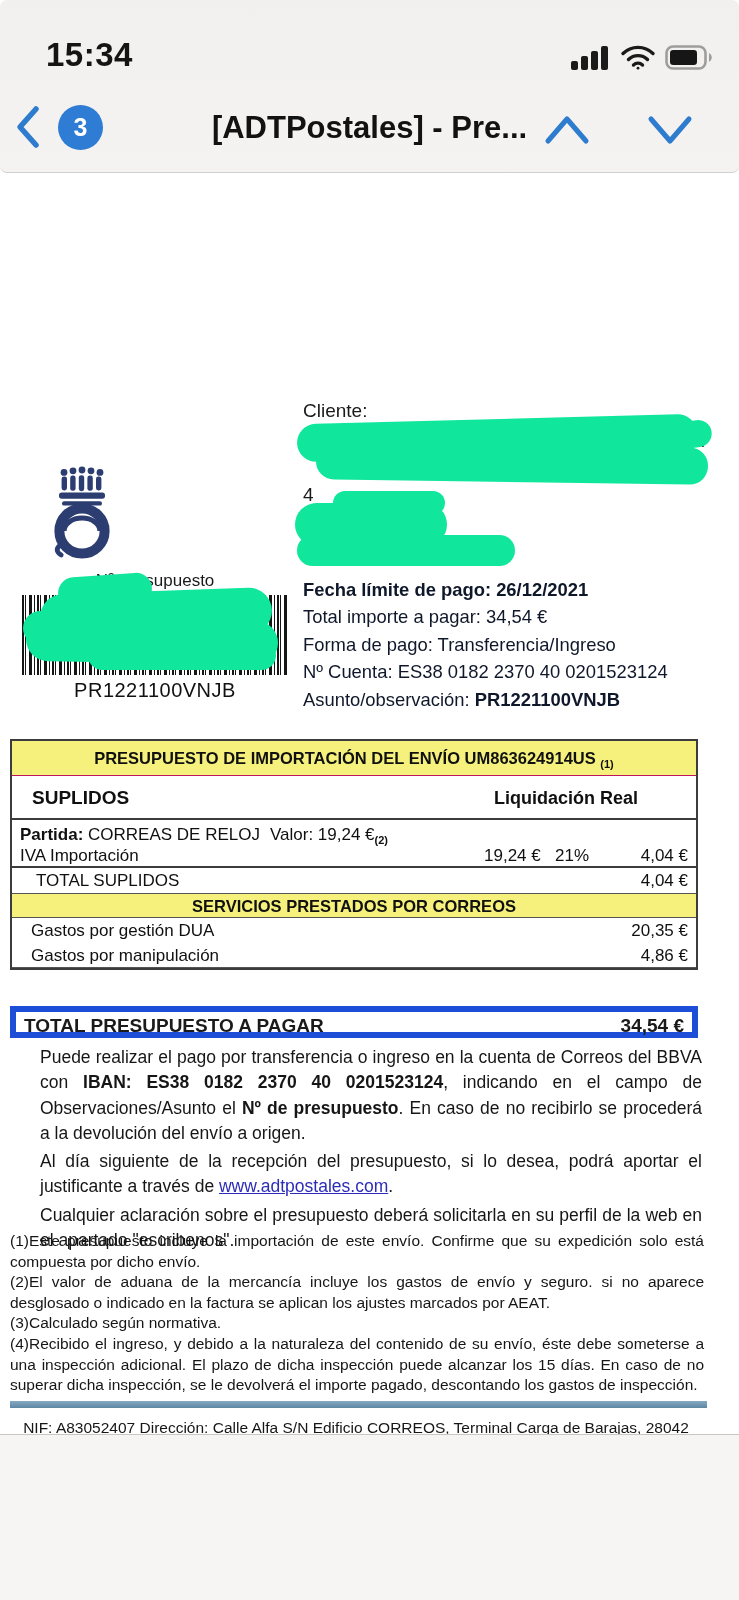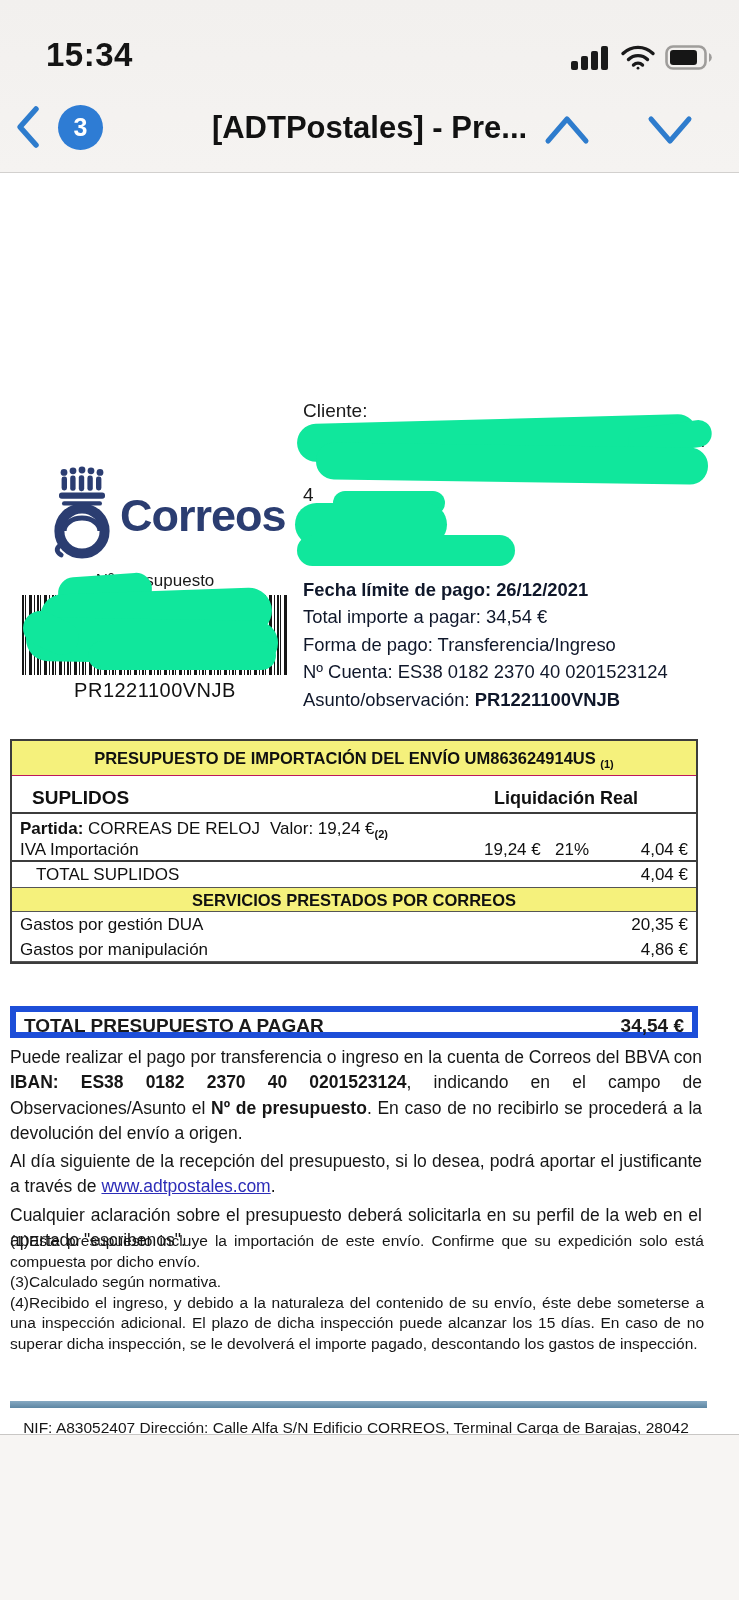--- a/index.html
+++ b/index.html
@@ -7,20 +7,21 @@
   body {
     font-family:"Liberation Sans","DejaVu Sans",sans-serif;
     background:#ffffff; color:#1a1a1a; position:relative; overflow:hidden;
   }
 
   
   .chrome {
     position:absolute; top:0; left:0; width:739px; height:173px;
     background:linear-gradient(#f2f0ee,#f5f3f1);
     border-bottom:1px solid #d2d0ce;
+    border-radius:7px;
   }
   .time { position:absolute; left:46px; top:36px; font-size:33px; font-weight:700; color:#141414; letter-spacing:.5px; }
   .status-icons { position:absolute; right:24px; top:44px; display:flex; align-items:center; gap:9px; }
   .nav-back { position:absolute; left:14px; top:104px; display:flex; align-items:center; gap:16px; cursor:pointer; }
   .badge {
     width:45px; height:45px; border-radius:50%; background:#2e7cd4; color:#fff;
     font-size:25px; font-weight:600; display:flex; align-items:center; justify-content:center;
   }
   .nav-title {
     position:absolute; left:140px; right:140px; top:110px; text-align:center;
@@ -54,46 +55,46 @@
   }
   .budget-code { position:absolute; left:22px; top:505px; width:266px; text-align:center; font-size:20px; letter-spacing:.5px; color:#111; }
 
   .payment { position:absolute; left:303px; top:402px; font-size:18.4px; line-height:27.4px; color:#0f172a; }
 
   .inv-table { position:absolute; left:10px; top:565px; width:688px; border:2px solid #3c3c3c; font-size:17px; color:#101010; }
   .tr { position:relative; }
   .yellow { background:#f5f17c; }
   .t-title { height:35px; line-height:35px; text-align:center; font-weight:700; font-size:16.5px; border-bottom:1px solid #be185d; }
   .t-title sub, .sub-note { font-size:11px; font-weight:700; }
-  .t-cols { height:38px; border-bottom:2px solid #3c3c3c; }
+  .t-cols { height:44px; border-bottom:2px solid #3c3c3c; }
   .t-cols .suplidos { position:absolute; left:20px; line-height:44px; font-weight:700; font-size:19px; }
   .t-cols .liq { position:absolute; left:482px; line-height:44px; font-weight:700; font-size:18px; }
   .t-partida { height:26px; line-height:29px; padding-left:8px; }
   .t-partida .valor { margin-left:10px; }
   .t-iva { height:22px; line-height:20px; border-bottom:2px solid #3c3c3c; }
   .t-iva .lbl { padding-left:8px; }
   .t-iva .base { position:absolute; left:472px; }
   .t-iva .rate { position:absolute; left:543px; }
   .amt-r { position:absolute; right:8px; }
   .t-tsup { height:26px; line-height:26px; border-bottom:1px solid #555;padding-left:16px; }
   .t-tsup .lbl { padding-left:8px; }
   .t-serv { height:24px; line-height:24px; text-align:center; font-weight:700; font-size:16.5px; border-bottom:1px solid #555; }
-  .t-row { height:25px; line-height:26px; }
+  .t-row { height:25px; line-height:26px;padding-left:11px; }
   .t-row .lbl { padding-left:8px; }
   .bb1 { border-bottom:1px solid #555; }
 
   .grand-total {
     position:absolute; left:10px; top:832px; width:688px; height:32px;
     border:6px solid #1d4ed8;
   }
   .grand-total .lbl { position:absolute; left:8px; top:0; line-height:27px; font-weight:700; font-size:19px; }
   .grand-total .amt { position:absolute; right:8px; top:0; line-height:27px; font-weight:700; font-size:19px; }
 
   .paras { position:absolute; left:10px; top:871px; width:692px; font-size:17.5px; line-height:25.3px; text-align:justify; color:#161616; }
-  .paras p { margin-bottom:3px; }
+  .paras p { margin-bottom:3px;margin-left:30px; }
   .paras a { color:#2d2db8; text-decoration:underline; cursor:pointer; }
 
   .notes { position:absolute; left:10px; top:1057px; width:694px; font-size:15.5px; line-height:20.6px; text-align:justify; color:#161616; }
 
   .divider { position:absolute; left:10px; top:1227px; width:697px; height:7px; background:linear-gradient(#86a9c2,#5d86a3); }
 
   .nif-block { position:absolute; left:10px; top:1241px; width:692px; text-align:center; font-size:15.5px; line-height:25px; color:#161616; }
 
   .legal { position:absolute; left:12px; top:1294px; width:684px; font-size:12px; line-height:11.9px; text-align:justify; color:#222; }
 
@@ -167,21 +168,20 @@
         <rect x="15.4" y="4.6" width="2.7" height="8" rx="1.2"></rect>
         <rect x="19.7" y="4.8" width="2.7" height="7.6" rx="1.2"></rect>
         <rect x="24" y="5.2" width="2.7" height="7" rx="1.2"></rect>
         <rect x="5.5" y="13.2" width="23" height="3.2" rx="1.4"></rect>
         <rect x="7" y="17.6" width="20" height="2.2" rx="1.1"></rect>
       </g>
       <circle cx="17" cy="32.5" r="11.3" fill="none" stroke="#2b3d71" stroke-width="5"></circle>
       <path d="M8 32.5 a 9 6.5 0 0 1 18 0" fill="none" stroke="#2b3d71" stroke-width="2.6"></path>
       <path d="M6.2 39.5 q -3.4 2.6 0.4 5" fill="none" stroke="#2b3d71" stroke-width="2.4" stroke-linecap="round"></path>
     </svg>
-    <div class="logo-text">Correos</div>
 
     <div class="cliente-label">Cliente:</div>
     <span class="frag" style="left:303px; top:262px;">CAL</span>
     <span class="frag" style="left:697px; top:256px;">T</span>
     <span class="frag" style="left:303px; top:310px;">4</span>
 
     <div class="blob" style="left:297px; top:245px; width:400px; height:38px; border-radius:19px; transform:rotate(-1.5deg);"></div>
     <div class="blob" style="left:628px; top:250px; width:84px; height:27px; border-radius:14px; transform:rotate(-8deg);"></div>
     <div class="blob" style="left:316px; top:271px; width:392px; height:37px; border-radius:18px; transform:rotate(0.8deg);"></div>
     <div class="blob" style="left:333px; top:317px; width:112px; height:24px; border-radius:12px;"></div>
@@ -242,20 +242,21 @@
     </div>
 
     <div class="paras">
       <p><span>Puede realizar el pago por transferencia o ingreso en la cuenta de Correos del BBVA con </span><b>IBAN: ES38 0182 2370 40 0201523124</b><span>, indicando en el campo de Observaciones/Asunto el </span><b>Nº de presupuesto</b><span>. En caso de no recibirlo se procederá a la devolución del envío a origen.</span></p>
       <p><span>Al día siguiente de la recepción del presupuesto, si lo desea, podrá aportar el justificante a través de </span><a>www.adtpostales.com</a><span>.</span></p>
       <p>Cualquier aclaración sobre el presupuesto deberá solicitarla en su perfil de la web en el apartado "escribenos".</p>
     </div>
 
     <div class="notes">
       <div>(1)Este presupuesto incluye la importación de este envío. Confirme que su expedición solo está compuesta por dicho envío.</div>
+      <div>(2)El valor de aduana de la mercancía incluye los gastos de envío y seguro. si no aparece desglosado o indicado en la factura se aplican los ajustes marcados por AEAT.</div>
       <div>(3)Calculado según normativa.</div>
       <div>(4)Recibido el ingreso, y debido a la naturaleza del contenido de su envío, éste debe someterse a una inspección adicional. El plazo de dicha inspección puede alcanzar los 15 días. En caso de no superar dicha inspección, se le devolverá el importe pagado, descontando los gastos de inspección.</div>
     </div>
 
     <div class="divider"></div>
 
     <div class="nif-block">
       <div>NIF: A83052407 Dirección: Calle Alfa S/N Edificio CORREOS, Terminal Carga de Barajas, 28042 MADRID</div>
       <div>Teléfono: 916602454</div>
     </div>

